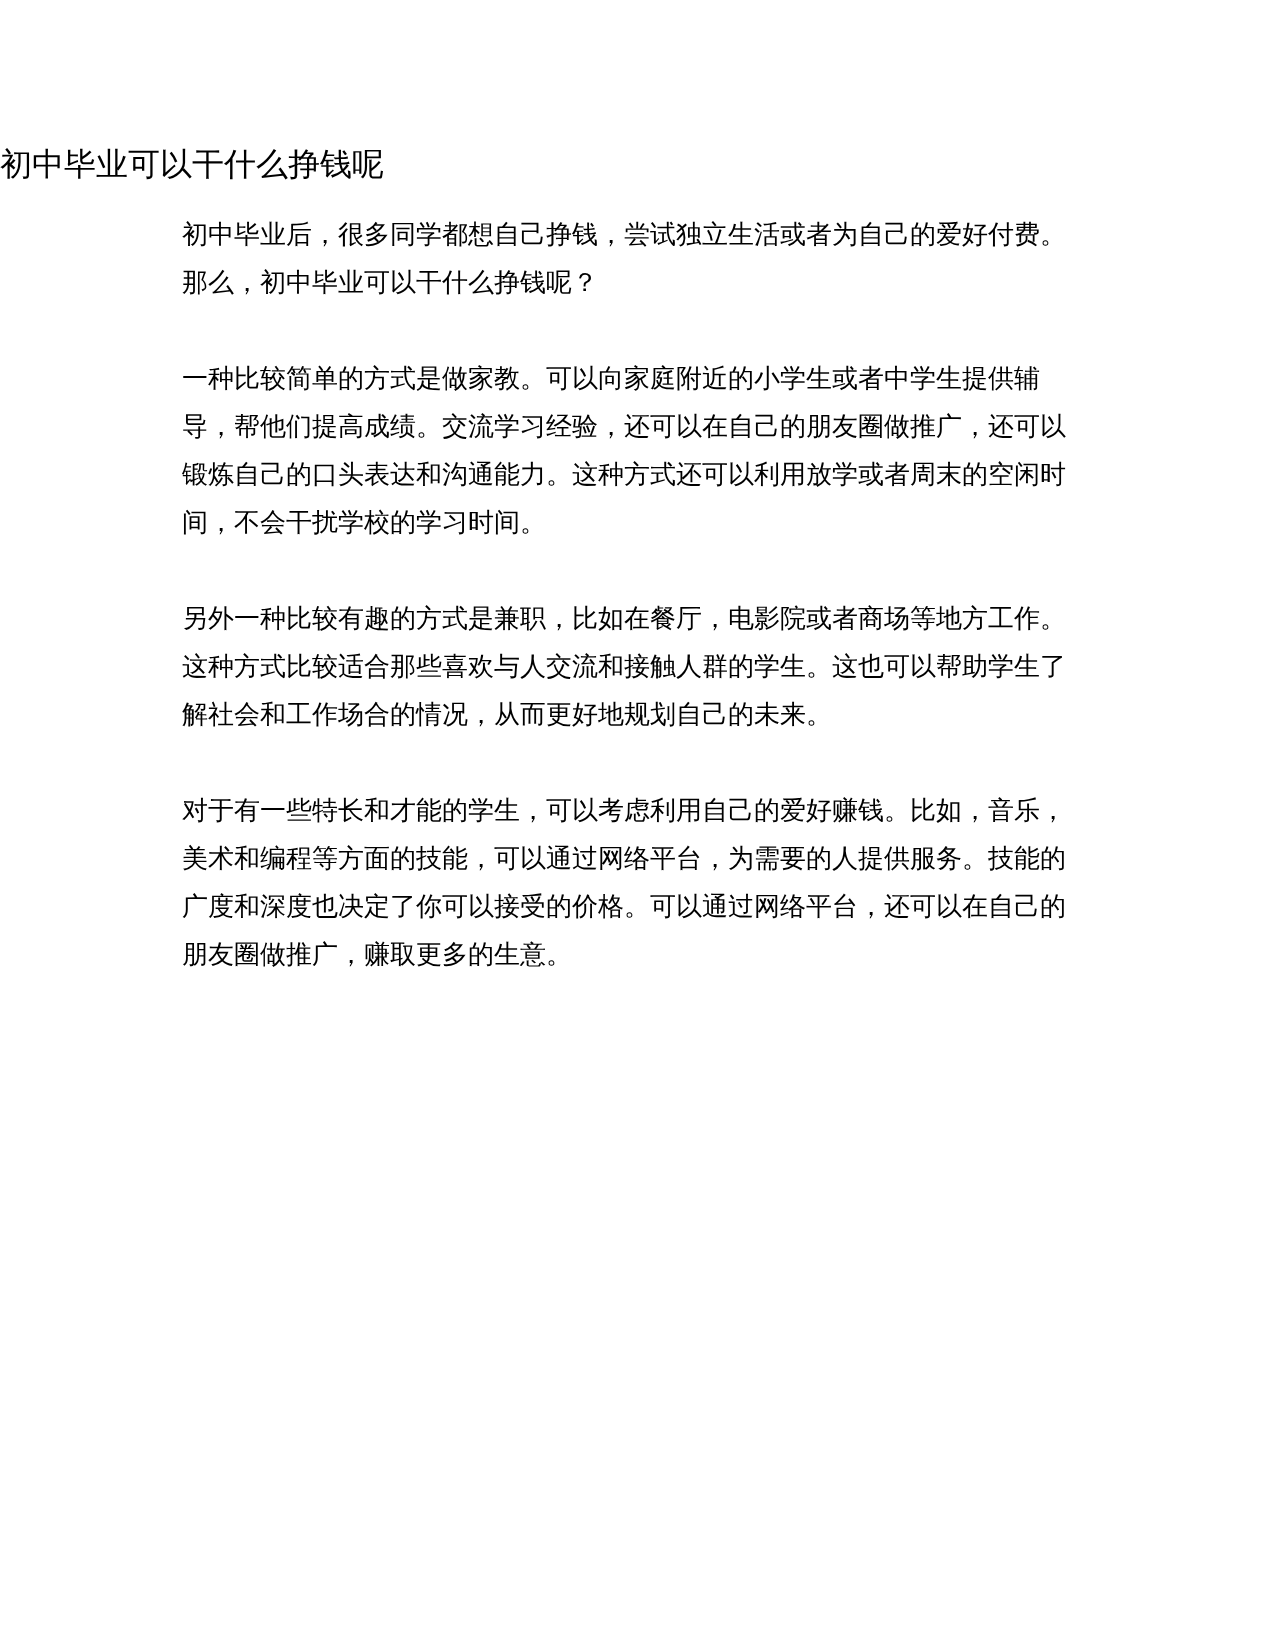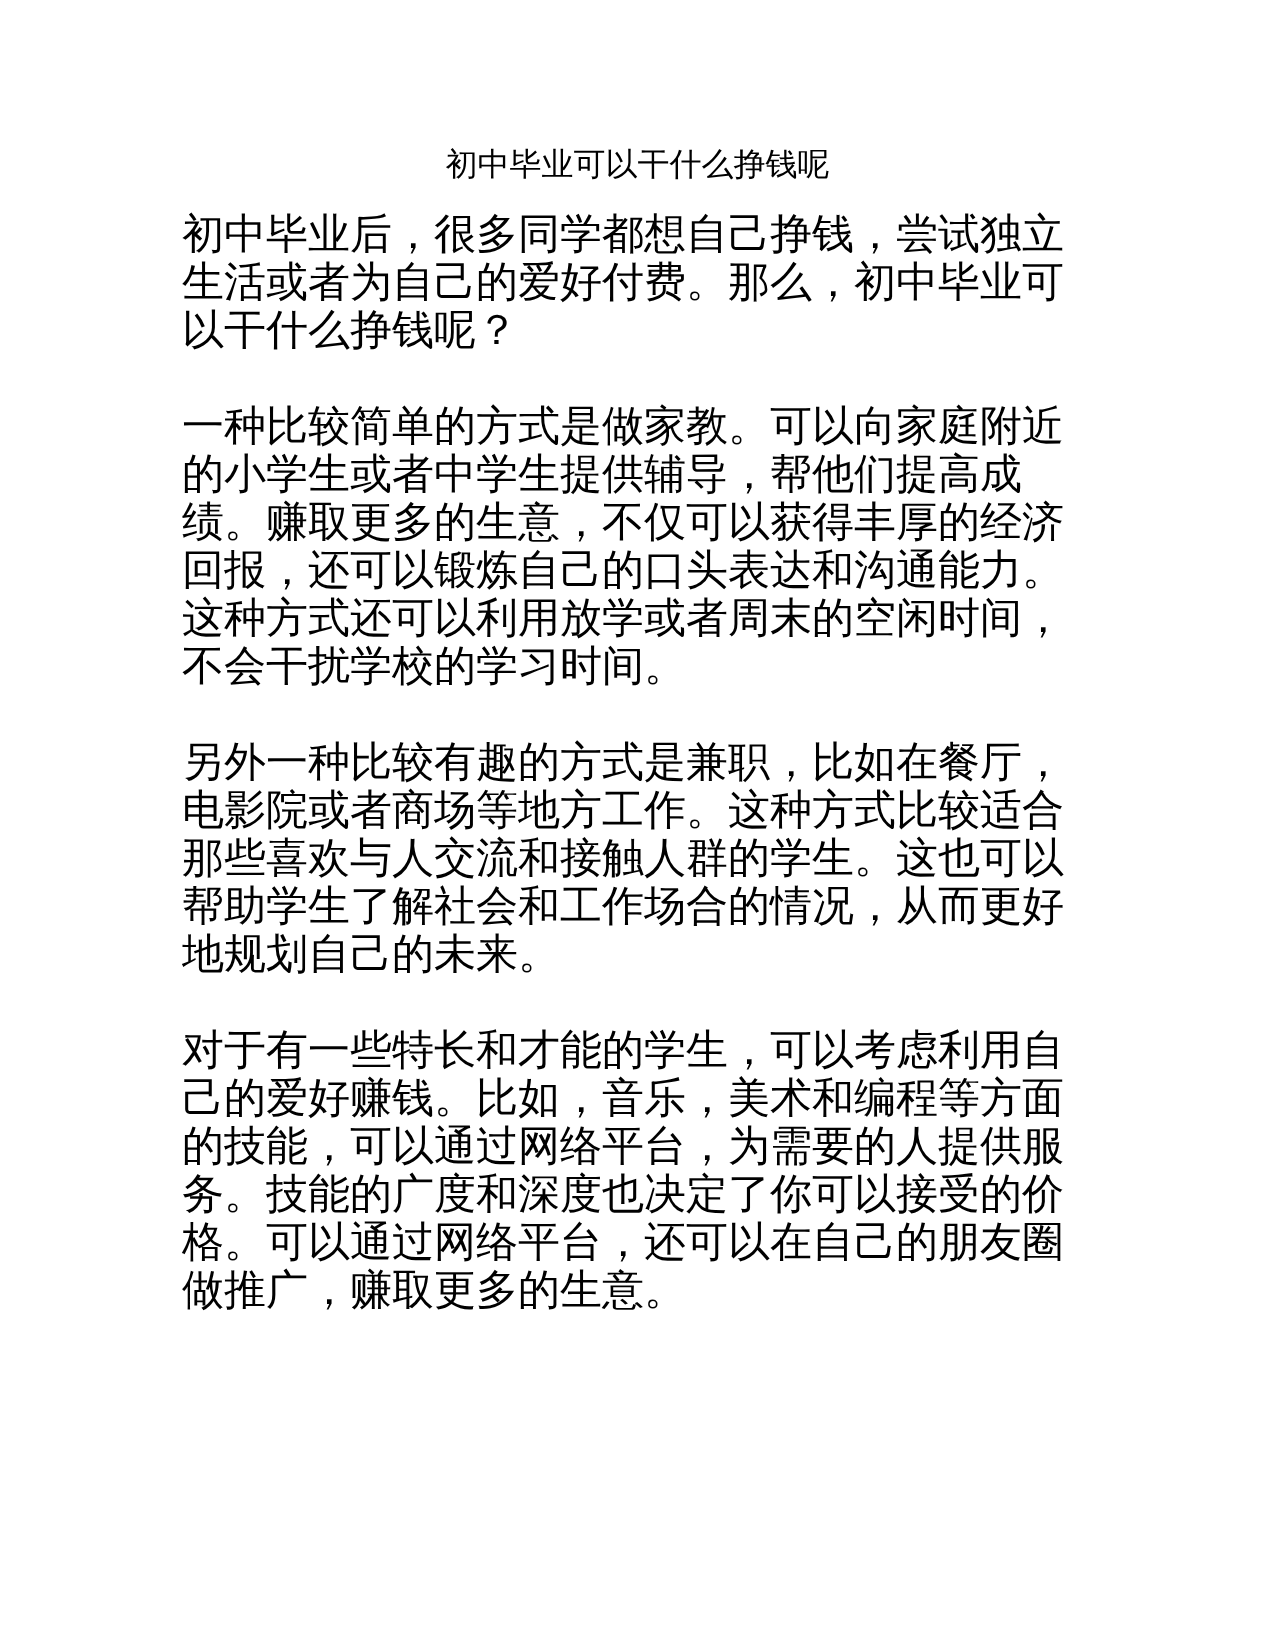--- a/index.html
+++ b/index.html
@@ -20,43 +20,43 @@
       left: 0;
       top: 0;
       width: 1275px;
       height: 1650px;
     }
     .title {
       position: absolute;
       left: 0;
       top: 144px;
       width: 1275px;
-      text-align: center;
+      text-align: left;
       font-size: 32px;
       line-height: 40px;
       letter-spacing: 0px;
     }
     .body-text {
       position: absolute;
       left: 182px;
       top: 210px;
       width: 900px;
     }
     .para {
       margin: 0 0 48px 0;
-      font-size: 42px;
+      font-size: 26px;
       line-height: 48px;
       letter-spacing: 0px;
       word-break: break-all;
     }
   </style>
 </head>
 <body>
 
 <div class="page">
   <div class="title">初中毕业可以干什么挣钱呢</div>
   <div class="body-text">
     <p class="para">初中毕业后，很多同学都想自己挣钱，尝试独立生活或者为自己的爱好付费。那么，初中毕业可以干什么挣钱呢？</p>
-    <p class="para">一种比较简单的方式是做家教。可以向家庭附近的小学生或者中学生提供辅导，帮他们提高成绩。赚取更多的生意，不仅可以获得丰厚的经济回报，还可以锻炼自己的口头表达和沟通能力。这种方式还可以利用放学或者周末的空闲时间，不会干扰学校的学习时间。</p>
+    <p class="para">一种比较简单的方式是做家教。可以向家庭附近的小学生或者中学生提供辅导，帮他们提高成绩。交流学习经验，还可以在自己的朋友圈做推广，还可以锻炼自己的口头表达和沟通能力。这种方式还可以利用放学或者周末的空闲时间，不会干扰学校的学习时间。</p>
     <p class="para">另外一种比较有趣的方式是兼职，比如在餐厅，电影院或者商场等地方工作。这种方式比较适合那些喜欢与人交流和接触人群的学生。这也可以帮助学生了解社会和工作场合的情况，从而更好地规划自己的未来。</p>
     <p class="para">对于有一些特长和才能的学生，可以考虑利用自己的爱好赚钱。比如，音乐，美术和编程等方面的技能，可以通过网络平台，为需要的人提供服务。技能的广度和深度也决定了你可以接受的价格。可以通过网络平台，还可以在自己的朋友圈做推广，赚取更多的生意。</p>
   </div>
 </div>
 
 </body></html>

